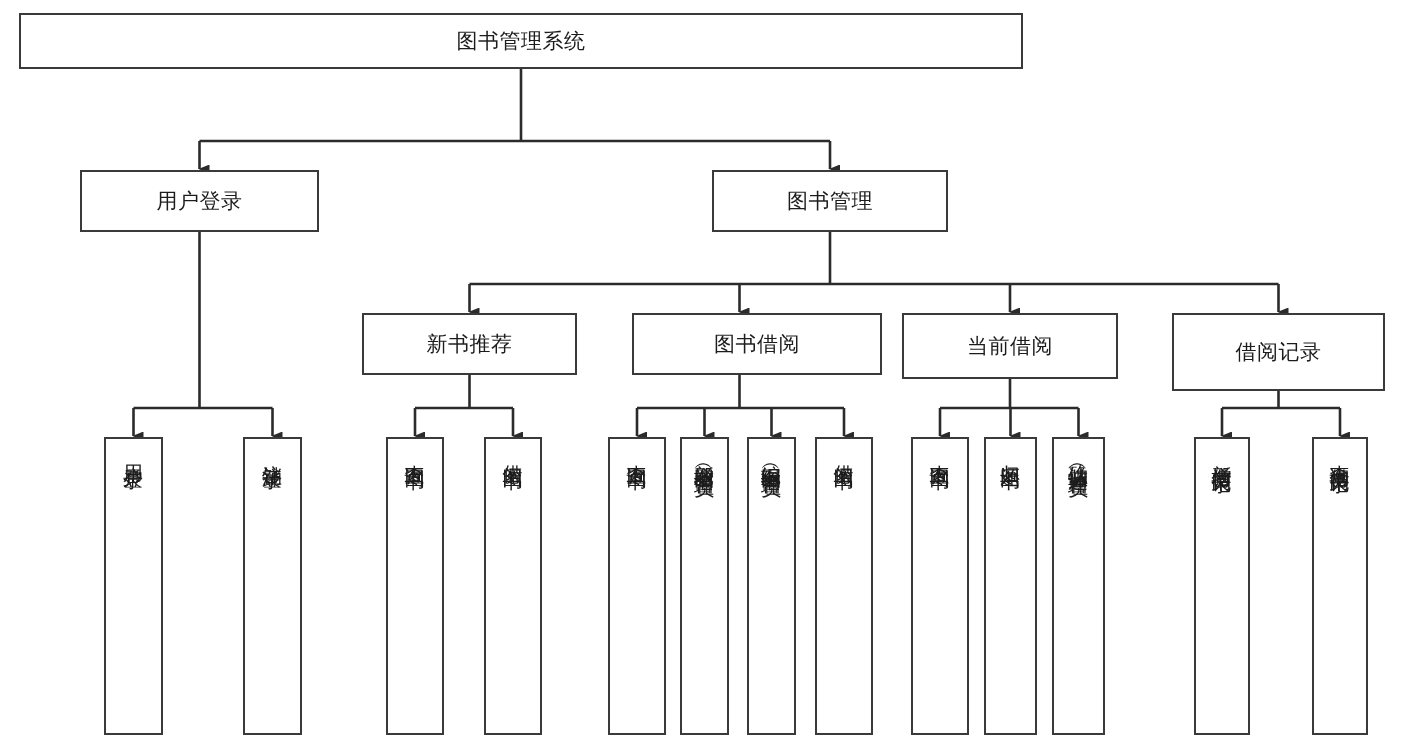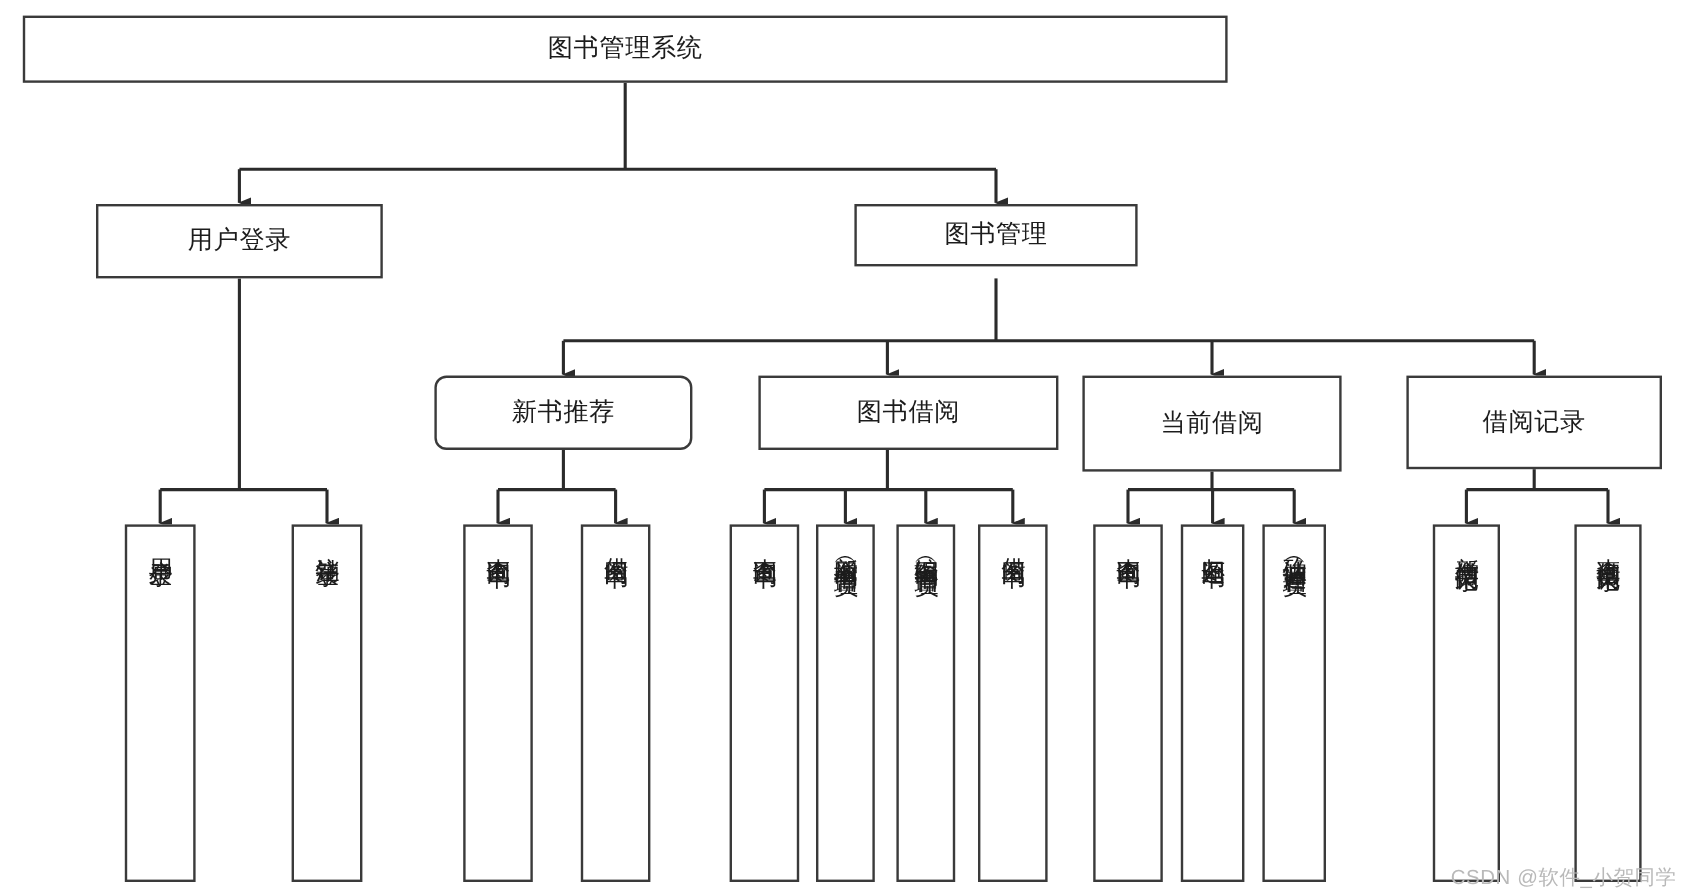--- a/index.html
+++ b/index.html
@@ -119,30 +119,30 @@
       </g>
   </svg>
 
   <div id="node-layer">
       <div class="node-box root" style="left: 19px; top: 13px; width: 1004px; height: 56px;">
         <span class="node-label">图书管理系统</span>
       </div>
       <div class="node-box level1" style="left: 80px; top: 170px; width: 239px; height: 62px;">
         <span class="node-label">用户登录</span>
       </div>
-      <div class="node-box level1" style="left: 712px; top: 170px; width: 236px; height: 52px;">
+      <div class="node-box level1" style="left: 712px; top: 170px; width: 236px; height: 62px;">
         <span class="node-label">图书管理</span>
       </div>
-      <div class="node-box level2" style="left: 362px; top: 313px; width: 215px; height: 62px; border-radius: 10px;">
+      <div class="node-box level2" style="left: 362px; top: 313px; width: 215px; height: 62px;">
         <span class="node-label">新书推荐</span>
       </div>
       <div class="node-box level2" style="left: 632px; top: 313px; width: 250px; height: 62px;">
         <span class="node-label">图书借阅</span>
       </div>
-      <div class="node-box level2" style="left: 902px; top: 313px; width: 216px; height: 80px;">
+      <div class="node-box level2" style="left: 902px; top: 313px; width: 216px; height: 66px;">
         <span class="node-label">当前借阅</span>
       </div>
       <div class="node-box level2" style="left: 1172px; top: 313px; width: 213px; height: 78px;">
         <span class="node-label">借阅记录</span>
       </div>
       <div class="node-box leaf" style="left: 104px; top: 437px; width: 59px; height: 298px;">
         <span class="node-label vertical">用户登录</span>
       </div>
       <div class="node-box leaf" style="left: 243px; top: 437px; width: 59px; height: 298px;">
         <span class="node-label vertical">注销登录</span>
@@ -175,15 +175,14 @@
         <span class="node-label vertical">确认归还（管理员）</span>
       </div>
       <div class="node-box leaf" style="left: 1194px; top: 437px; width: 56px; height: 298px;">
         <span class="node-label vertical">新增借阅记录</span>
       </div>
       <div class="node-box leaf" style="left: 1312px; top: 437px; width: 56px; height: 298px;">
         <span class="node-label vertical">查询借阅记录</span>
       </div>
     </div>
 
-  <div class="watermark">CSDN @软件_小贺同学</div>
 
 </div>
 
 </body></html>

